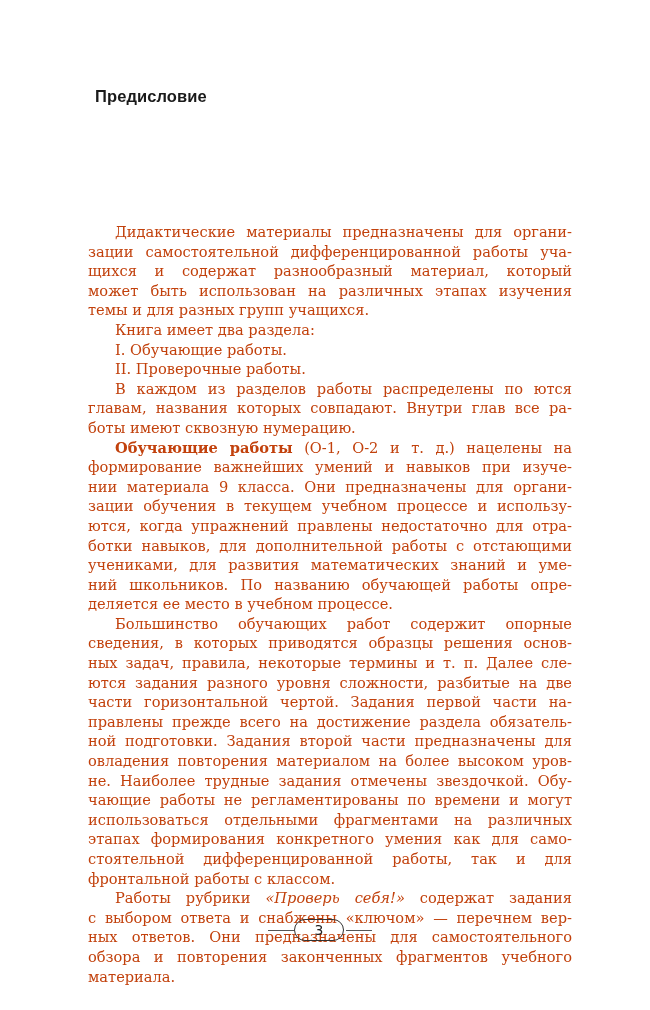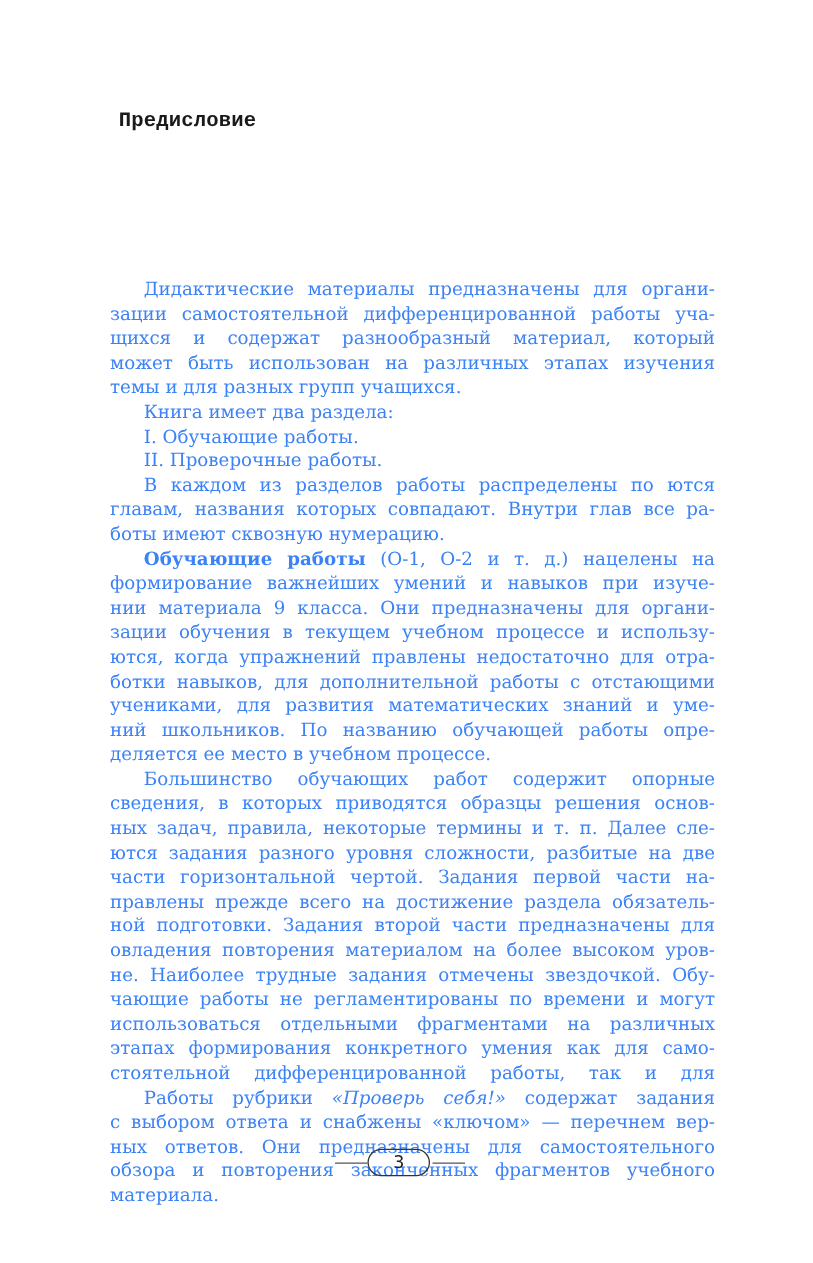--- a/index.html
+++ b/index.html
@@ -11,35 +11,35 @@
       width: 650px;
       height: 1010px;
       position: relative;
       overflow: hidden;
       color: #1e1e1e;
     }
     .page-title {
       position: absolute;
       left: 95px;
       top: 76px;
-      font-family: Liberation Mono, monospace;
+      font-family: Liberation Sans, sans-serif;
       font-weight: bold;
       font-size: 16.5px;
       letter-spacing: 0.1px;
       color: #1a1a1a;
     }
     .body-text {
       position: absolute;
       left: 88px;
       top: 222px;
       width: 484px;
       font-family: "DejaVu Serif", serif;
       font-size: 14.6px;
       line-height: 19.6px;
-      color: #3b82f6;
+      color: #c2410c;
     }
     .line {
       display: block;
       white-space: nowrap;
       text-align: justify;
       text-align-last: justify;
       height: 19.6px;
       overflow: visible;
     }
     .line.last {
@@ -114,20 +114,21 @@
     <span class="line"><span>ются задания разного уровня сложности, разбитые на две</span></span>
     <span class="line"><span>части горизонтальной чертой. Задания первой части на-</span></span>
     <span class="line"><span>правлены прежде всего на достижение раздела обязатель-</span></span>
     <span class="line"><span>ной подготовки. Задания второй части предназначены для</span></span>
     <span class="line"><span>овладения повторения материалом на более высоком уров-</span></span>
     <span class="line"><span>не. Наиболее трудные задания отмечены звездочкой. Обу-</span></span>
     <span class="line"><span>чающие работы не регламентированы по времени и могут</span></span>
     <span class="line"><span>использоваться отдельными фрагментами на различных</span></span>
     <span class="line"><span>этапах формирования конкретного умения как для само-</span></span>
     <span class="line"><span>стоятельной дифференцированной работы, так и для</span></span>
+    <span class="line last"><span>фронтальной работы с классом.</span></span>
     <span class="line indent" style="word-spacing: 0.003125px;"><span>Работы рубрики </span><span class="i">«Проверь себя!»</span><span> содержат задания</span></span>
     <span class="line"><span>с выбором ответа и снабжены «ключом» — перечнем вер-</span></span>
     <span class="line"><span>ных ответов. Они предназначены для самостоятельного</span></span>
     <span class="line"><span>обзора и повторения законченных фрагментов учебного</span></span>
     <span class="line last"><span>материала.</span></span>
   </div>
 
 <div class="folio">
   <span class="rule-l"></span>
   <span class="oval">3</span>

